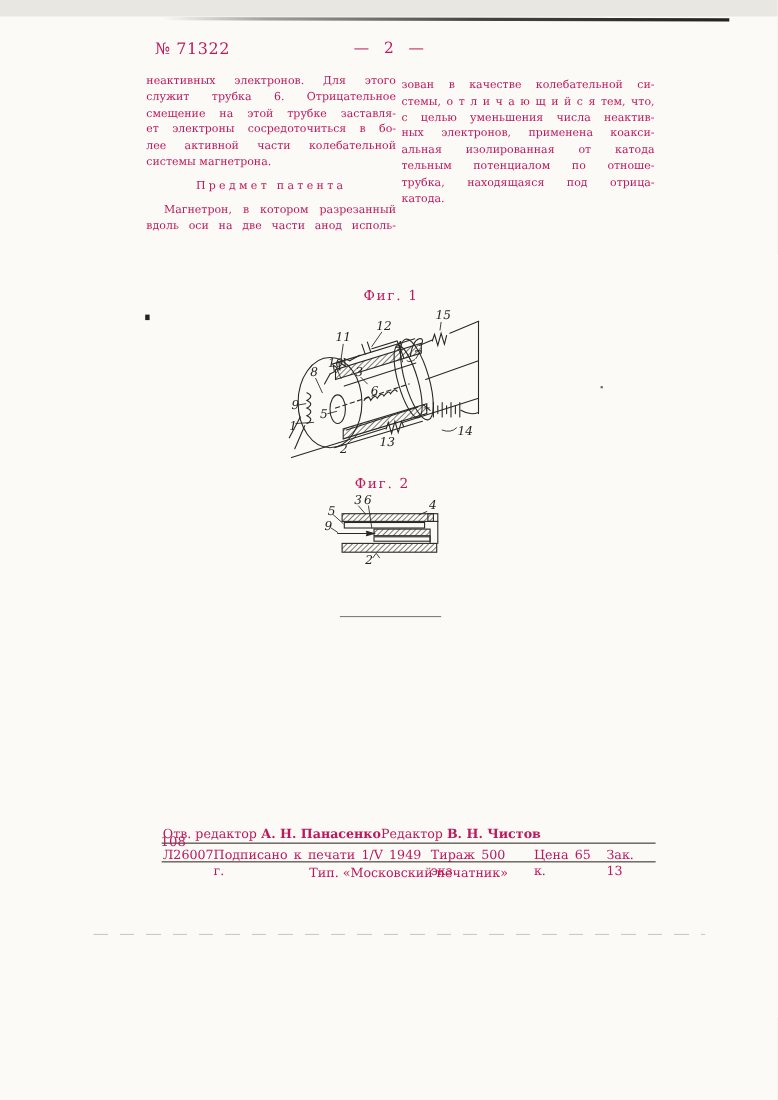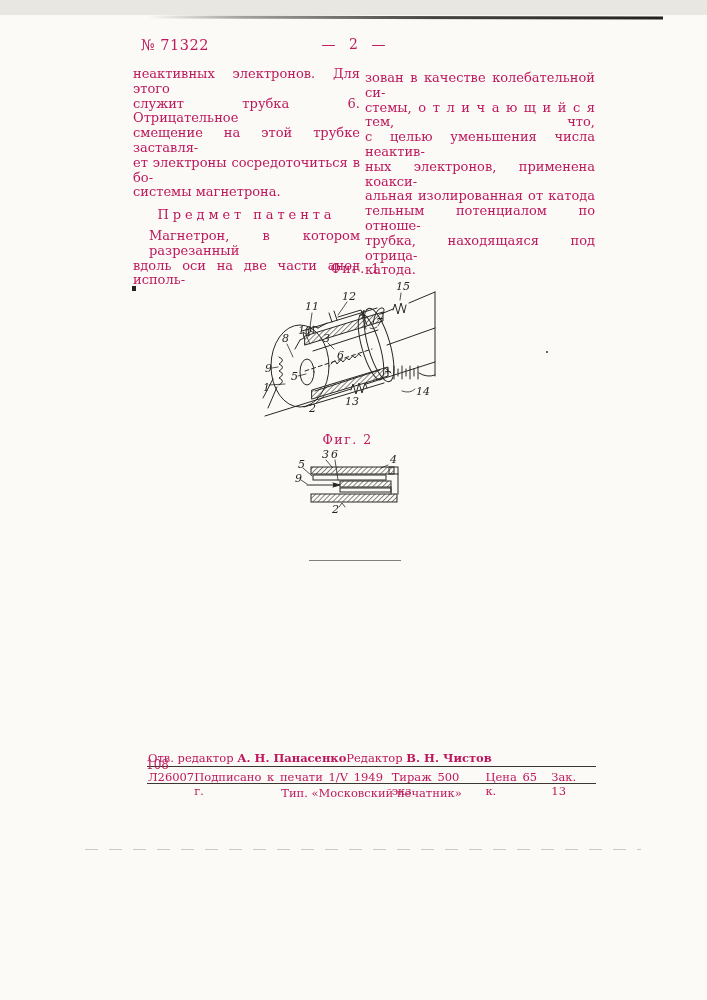--- a/index.html
+++ b/index.html
@@ -10,21 +10,21 @@
   .top-edge{top:1px;left:148px;width:515px;height:3px;
     background:linear-gradient(to right, rgba(60,55,50,0), rgba(60,55,50,.45) 18%, rgba(40,36,33,.85) 55%, rgba(24,22,20,.95));
     transform:rotate(.12deg);}
   .speck{background:#26231f;}
   .bottom-dashes{top:834px;left:85px;width:556px;height:1px;opacity:.5;
     background:repeating-linear-gradient(to right, rgba(80,75,70,.55) 0 13px, transparent 13px 24px);}
   
   .patent-no{top:22px;left:141px;font-size:14.5px;letter-spacing:.5px;}
   .page-no{top:21px;left:0;width:707px;text-align:center;font-size:14px;word-spacing:9px;}
   
-  .col{position:absolute;font-size:13px;line-height:14.8px;}
+  .col{position:absolute;font-size:10px;line-height:14.8px;}
   .col-left{top:52px;left:133px;width:227px;}
   .col-right{top:56px;left:365px;width:230px;}
   .tl{white-space:nowrap;}
   .jl{text-align:justify;text-align-last:justify;white-space:normal;}
   .indent{padding-left:16px;}
   .heading{ text-align:center;letter-spacing:.30em;margin:7.5px 0 6.5px 0;white-space:nowrap;}
   
   .figcap{width:707px;text-align:center;font-size:12.5px;letter-spacing:1.5px;}
   .figcap1{top:246px;left:2px;}
   .figcap2{top:417px;left:-6px;}
@@ -53,20 +53,21 @@
   <div class="abs bottom-dashes"></div>
 
   <div class="abs patent-no">№ 71322</div>
   <div class="abs page-no">— 2 —</div>
 
   <div class="col col-left">
     <div class="tl jl">неактивных электронов. Для этого</div>
     <div class="tl jl">служит трубка 6. Отрицательное</div>
     <div class="tl jl">смещение на этой трубке заставля-</div>
     <div class="tl jl">ет электроны сосредоточиться в бо-</div>
+    <div class="tl jl">лее активной части колебательной</div>
     <div class="tl">системы магнетрона.</div>
     <div class="heading">Предмет патента</div>
     <div class="tl jl indent">Магнетрон, в котором разрезанный</div>
     <div class="tl jl">вдоль оси на две части анод исполь-</div>
   </div>
 
   <div class="col col-right">
     <div class="tl jl">зован в качестве  колебательной си-</div>
     <div class="tl jl">стемы, о т л и ч а ю щ и й с я тем, что,</div>
     <div class="tl jl">с целью уменьшения числа неактив-</div>

